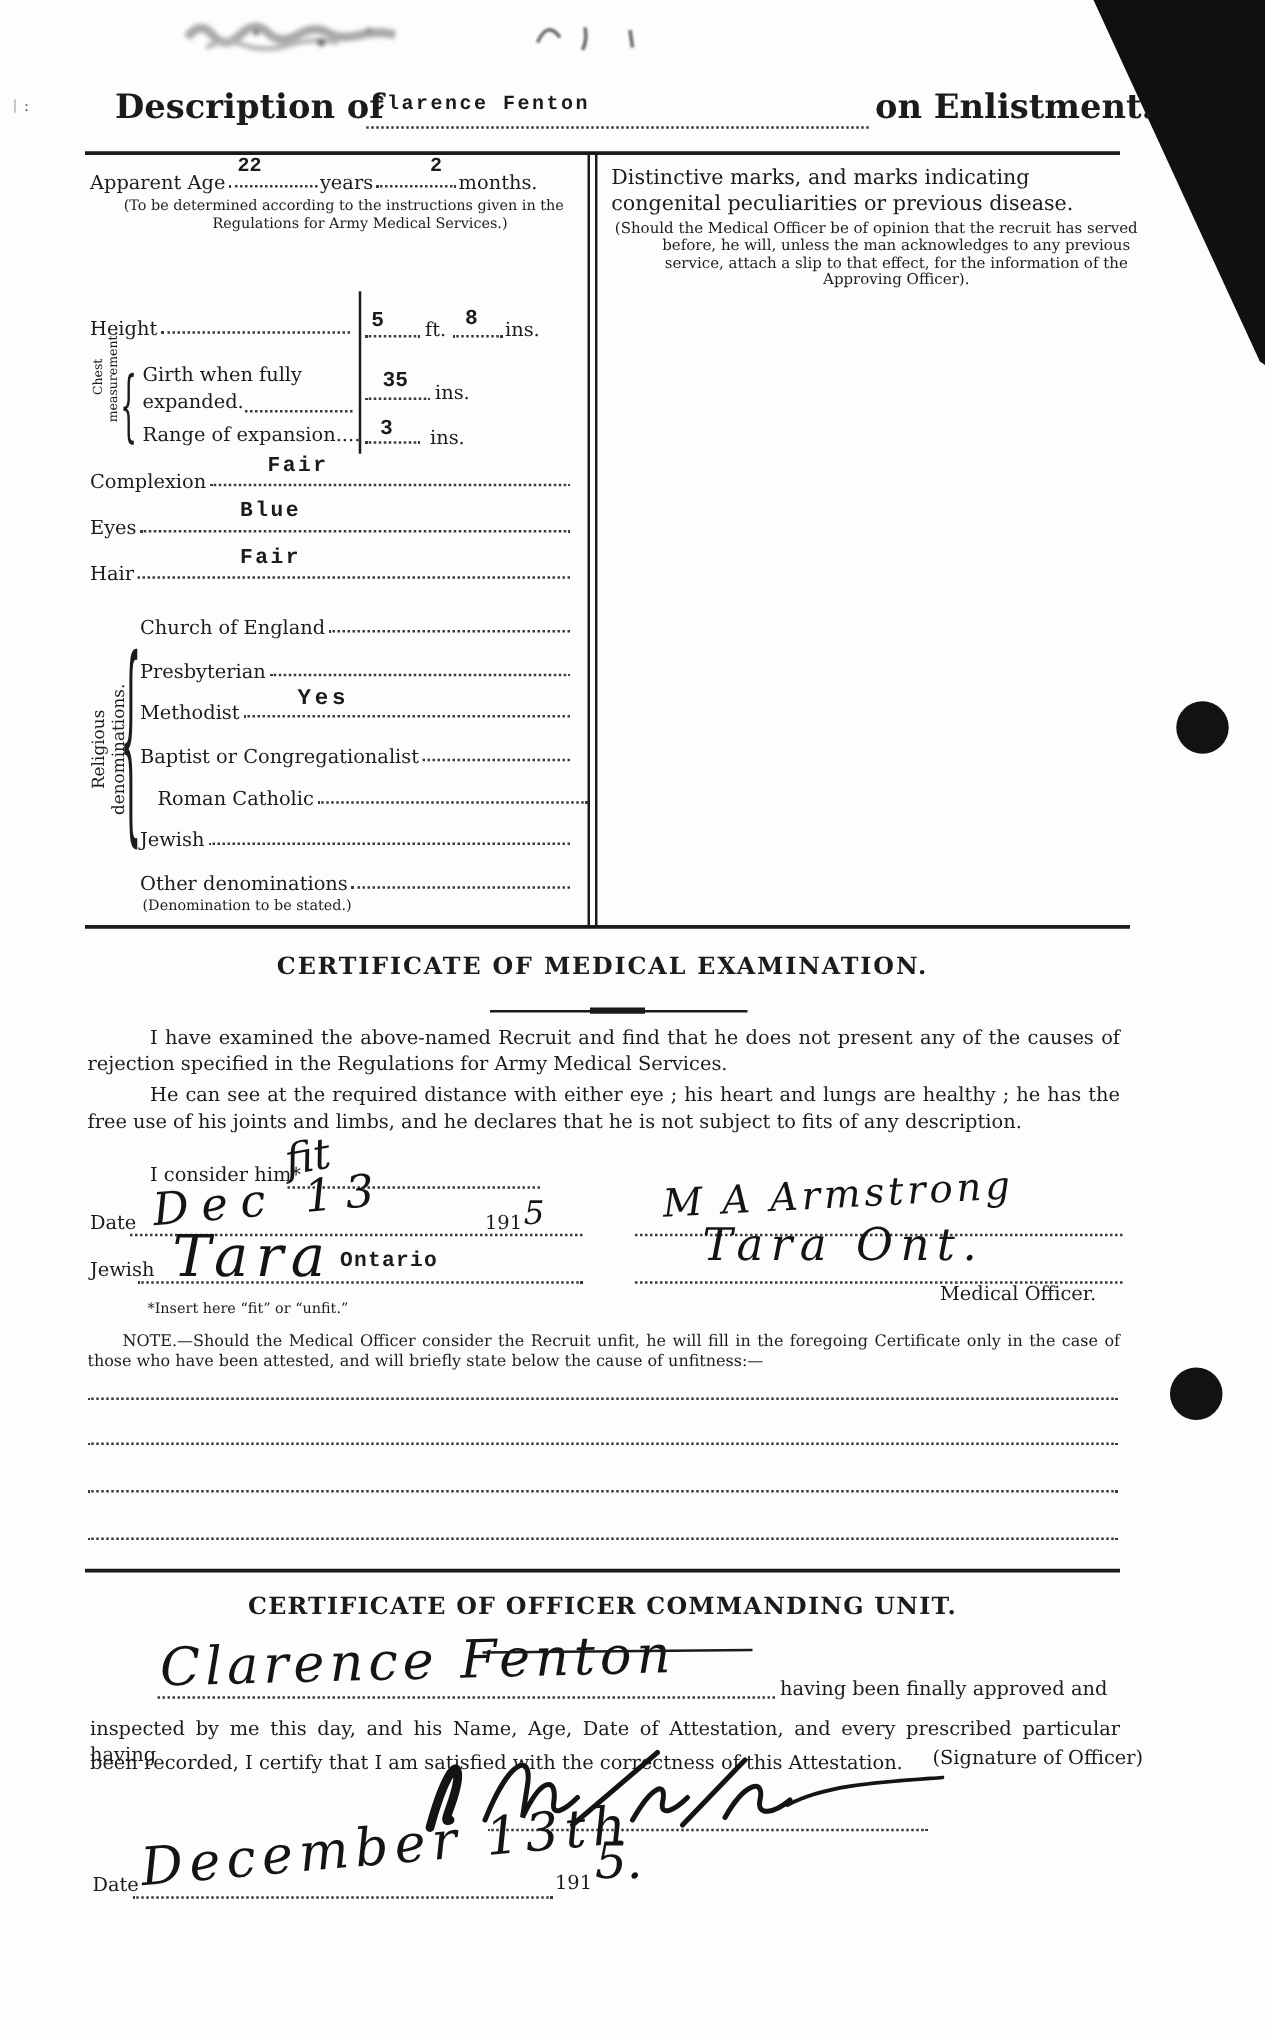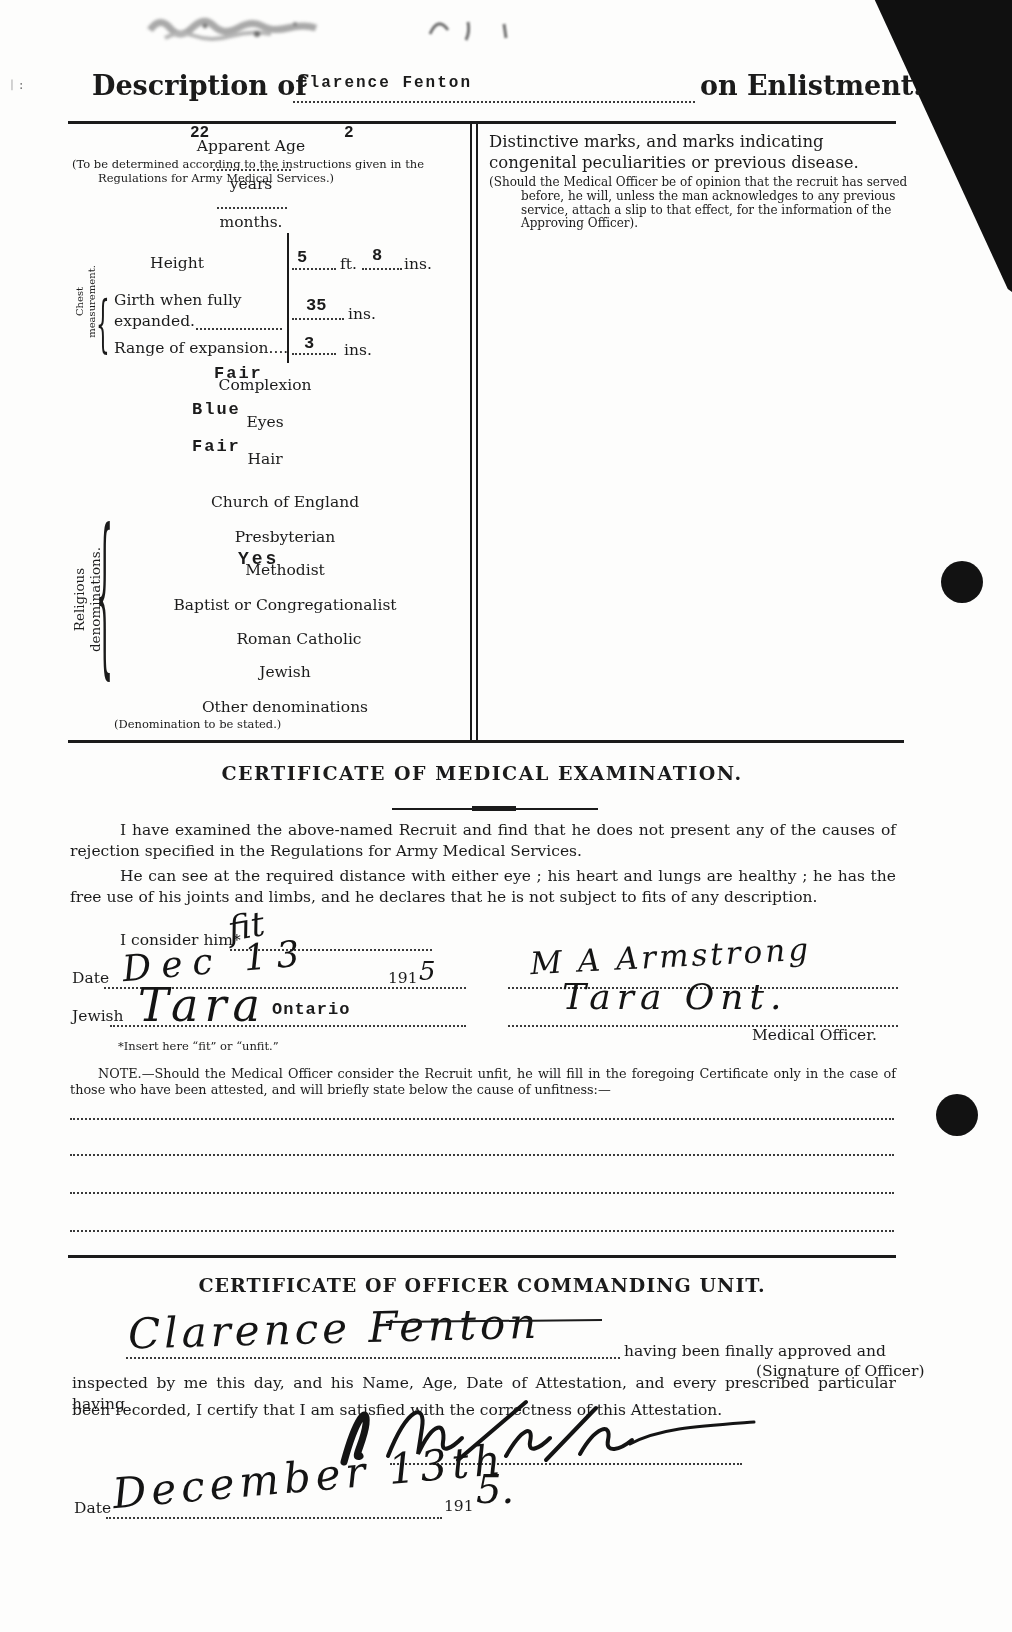--- a/index.html
+++ b/index.html
@@ -4,25 +4,25 @@
 <style>
   html,body{margin:0;padding:0;background:#e8e8e8;}
   #page{position:relative;width:1012px;height:1632px;background:#fdfdfc;overflow:hidden;
         font-family:"DejaVu Serif","Liberation Serif",serif;color:#1b1b1b;}
   .abs{position:absolute;}
   .serif{font-family:"DejaVu Serif","Liberation Serif",serif;}
   .mono{font-family:"Liberation Mono","DejaVu Sans Mono",monospace;font-weight:bold;}
   .hw{font-family:"DejaVu Serif","Liberation Serif",serif;font-style:italic;white-space:nowrap;color:#141414;}
   .leader{position:absolute;border-bottom:2px dotted #3a3a3a;height:1px;}
   .rule{position:absolute;background:#1b1b1b;}
-  .flexrow{position:absolute;display:flex;align-items:center;flex-direction:column;}
+  .flexrow{position:absolute;display:flex;align-items:flex-start;}
   .flexrow .lbl{white-space:nowrap;}
   .flexrow .fill{flex:1;border-bottom:2px dotted #3a3a3a;margin:0 2px 3px 3px;height:12px;}
   .flexrow .fillfix{border-bottom:2px dotted #3a3a3a;margin:0 2px 3px 3px;height:12px;}
-  .small{font-size:11.5px;line-height:13.5px;}
+  .small{font-size:11.5px;line-height:13.5px;text-align:center;}
   .body15{font-size:15.5px;line-height:21px;}
   .vlabel{position:absolute;transform:rotate(-90deg);text-align:center;line-height:1.15;}
   .brace{position:absolute;font-weight:normal;color:#1b1b1b;}
   .punch{position:absolute;background:#121212;border-radius:50%;}
   .justify{text-align:justify;}
 </style>
 </head>
 <body>
 
 <div id="page">
@@ -196,21 +196,21 @@
       <path stroke-width="7" d="M14 64 C 26 20, 38 6, 36 26 C 34 44, 22 62, 30 58"></path>
       <path stroke-width="4" d="M58 58 C 78 8, 96 4, 92 30 L 88 56 C 104 22, 116 24, 113 44 C 111 56, 122 50, 132 40"></path>
       <path stroke-width="4" d="M128 62 L 196 4"></path>
       <path stroke-width="4" d="M176 58 C 192 30, 204 26, 200 44 C 198 56, 210 50, 220 40"></path>
       <path stroke-width="4" d="M216 62 L 266 10"></path>
       <path stroke-width="4" d="M250 56 C 266 28, 282 24, 278 42 C 275 56, 290 52, 302 42"></path>
       <path stroke-width="3" d="M300 46 C 330 30, 370 28, 424 24"></path>
     </g>
   </svg>
   <div class="leader" style="left:390px;top:1462px;width:352px;"></div>
-  <div class="abs body15" style="left:746px;top:1361px;margin-left:10px;">(Signature of Officer)</div>
+  <div class="abs body15" style="left:746px;top:1396px;">(Signature of Officer)</div>
 
   <div class="abs body15" style="left:74px;top:1498px;">Date</div>
   <div class="leader" style="left:106px;top:1516px;width:336px;"></div>
   <div class="abs hw" style="left:112px;top:1452px;font-size:42px;letter-spacing:5px;transform:rotate(-5deg);">December 13th</div>
   <div class="abs body15" style="left:444px;top:1496px;">191</div>
   <div class="abs hw" style="left:476px;top:1466px;font-size:40px;">5.</div>
 
 </div>
 
 </body></html>

